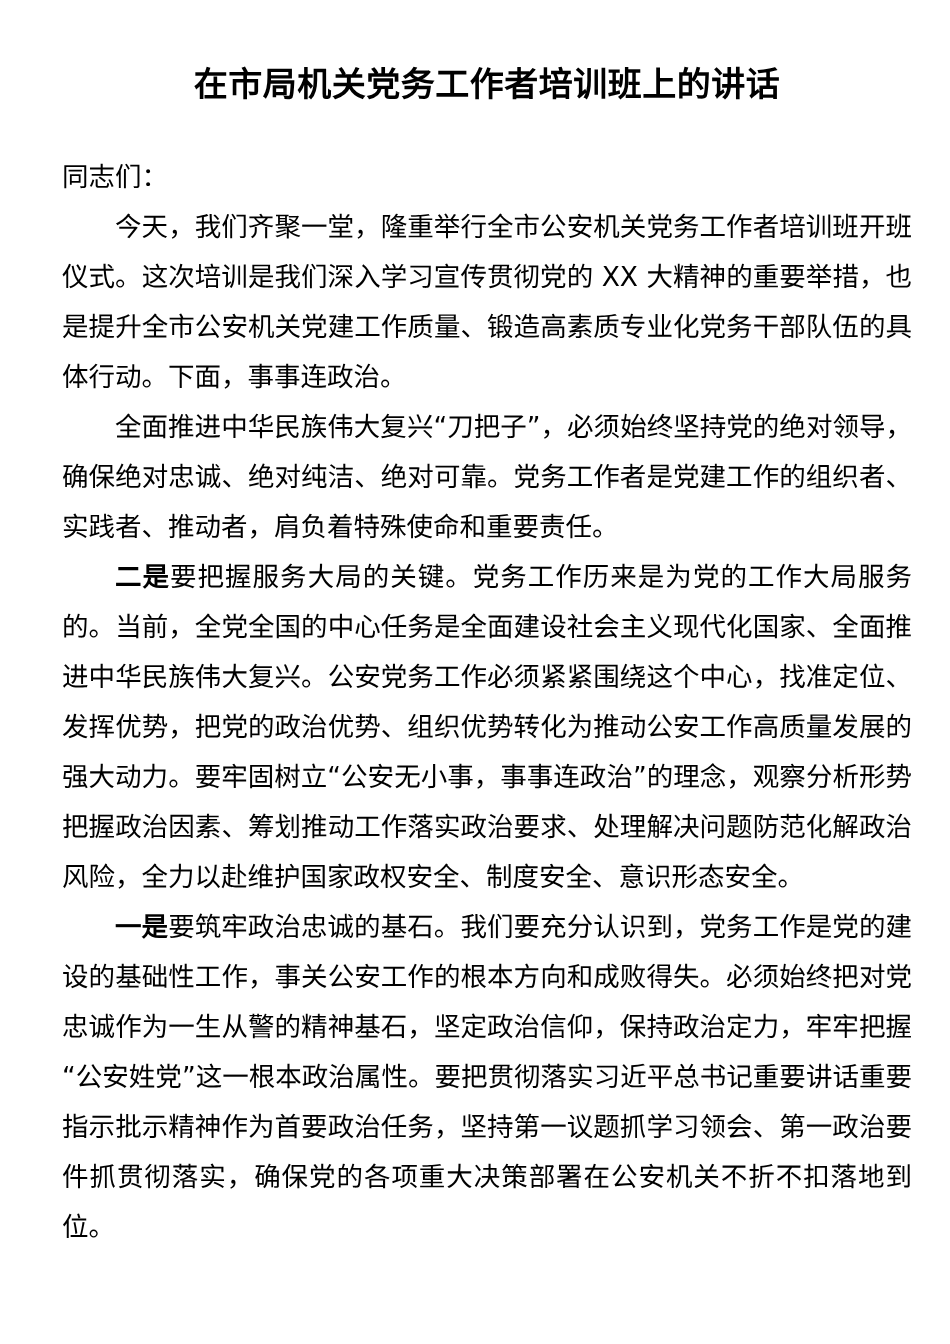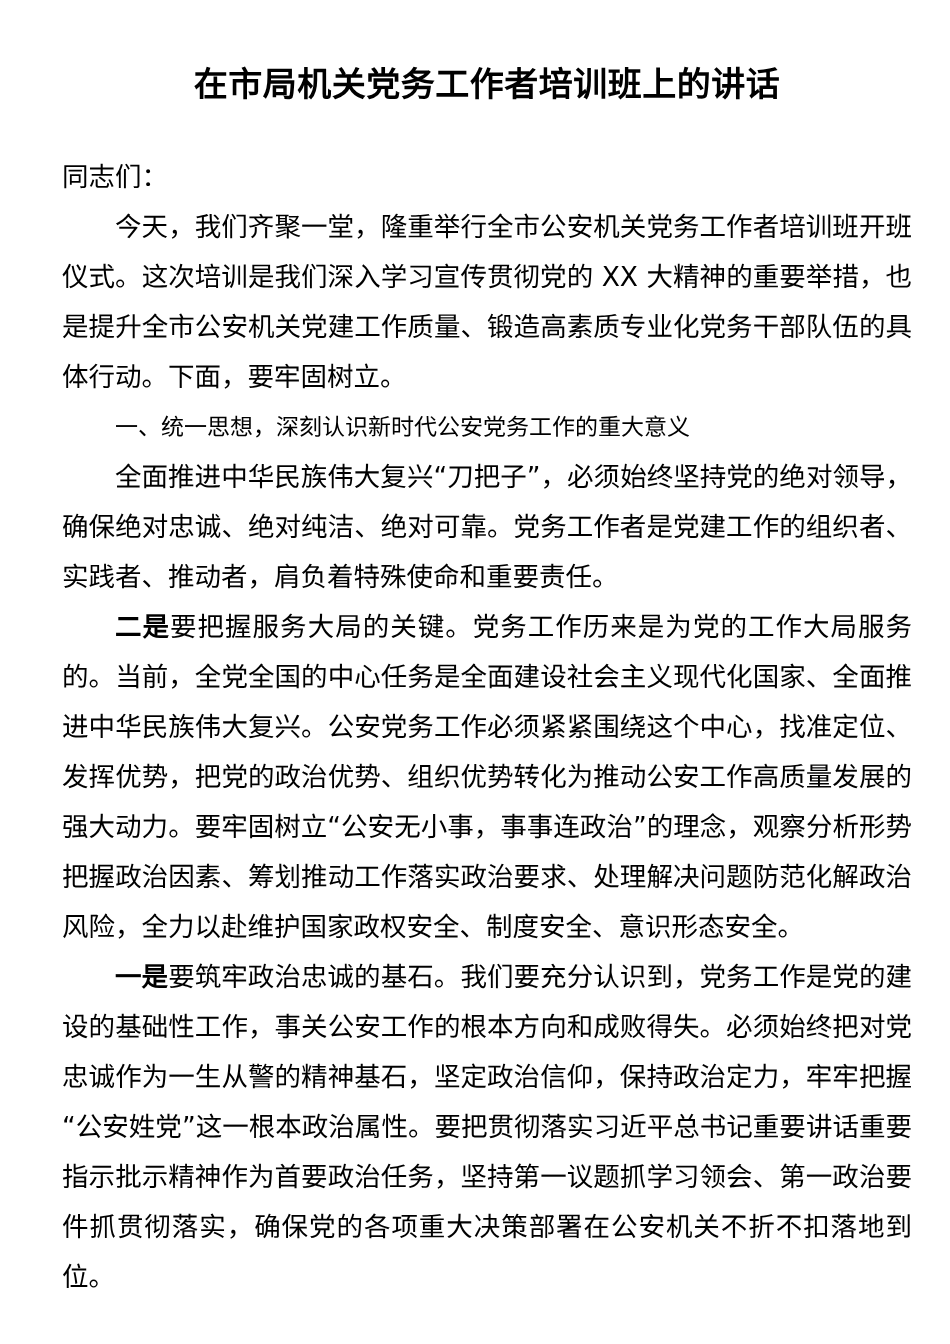--- a/index.html
+++ b/index.html
@@ -70,23 +70,22 @@
 <body>
 
 <div class="page">
 
   <h1 class="doc-title">在市局机关党务工作者培训班上的讲话</h1>
 
   <div class="body-wrap">
 
     <p class="para salutation">同志们：</p>
 
-    <p class="para indent">今天，我们齐聚一堂，隆重举行全市公安机关党务工作者培训班开班仪式。这次培训是我们深入学习宣传贯彻党的 XX 大精神的重要举措，也是提升全市公安机关党建工作质量、锻造高素质专业化党务干部队伍的具体行动。下面，要牢固树立。</p>
+    <p class="para indent">今天，我们齐聚一堂，隆重举行全市公安机关党务工作者培训班开班仪式。这次培训是我们深入学习宣传贯彻党的 XX 大精神的重要举措，也是提升全市公安机关党建工作质量、锻造高素质专业化党务干部队伍的具体行动。下面，事事连政治。</p>
 
-    <p class="para section-head">一、统一思想，深刻认识新时代公安党务工作的重大意义</p>
 
     <p class="para indent">全面推进中华民族伟大复兴“刀把子”，必须始终坚持党的绝对领导，确保绝对忠诚、绝对纯洁、绝对可靠。党务工作者是党建工作的组织者、实践者、推动者，肩负着特殊使命和重要责任。</p>
 
     <p class="para indent"><span class="bold-lead">二是</span><span>要把握服务大局的关键。党务工作历来是为党的工作大局服务的。当前，全党全国的中心任务是全面建设社会主义现代化国家、全面推进中华民族伟大复兴。公安党务工作必须紧紧围绕这个中心，找准定位、发挥优势，把党的政治优势、组织优势转化为推动公安工作高质量发展的强大动力。要牢固树立“公安无小事，事事连政治”的理念，观察分析形势把握政治因素、筹划推动工作落实政治要求、处理解决问题防范化解政治风险，全力以赴维护国家政权安全、制度安全、意识形态安全。</span></p>
 
     <p class="para indent"><span class="bold-lead">一是</span><span>要筑牢政治忠诚的基石。我们要充分认识到，党务工作是党的建设的基础性工作，事关公安工作的根本方向和成败得失。必须始终把对党忠诚作为一生从警的精神基石，坚定政治信仰，保持政治定力，牢牢把握“公安姓党”这一根本政治属性。要把贯彻落实习近平总书记重要讲话重要指示批示精神作为首要政治任务，坚持第一议题抓学习领会、第一政治要件抓贯彻落实，确保党的各项重大决策部署在公安机关不折不扣落地到位。</span></p>
 
   </div>
 </div>
 

